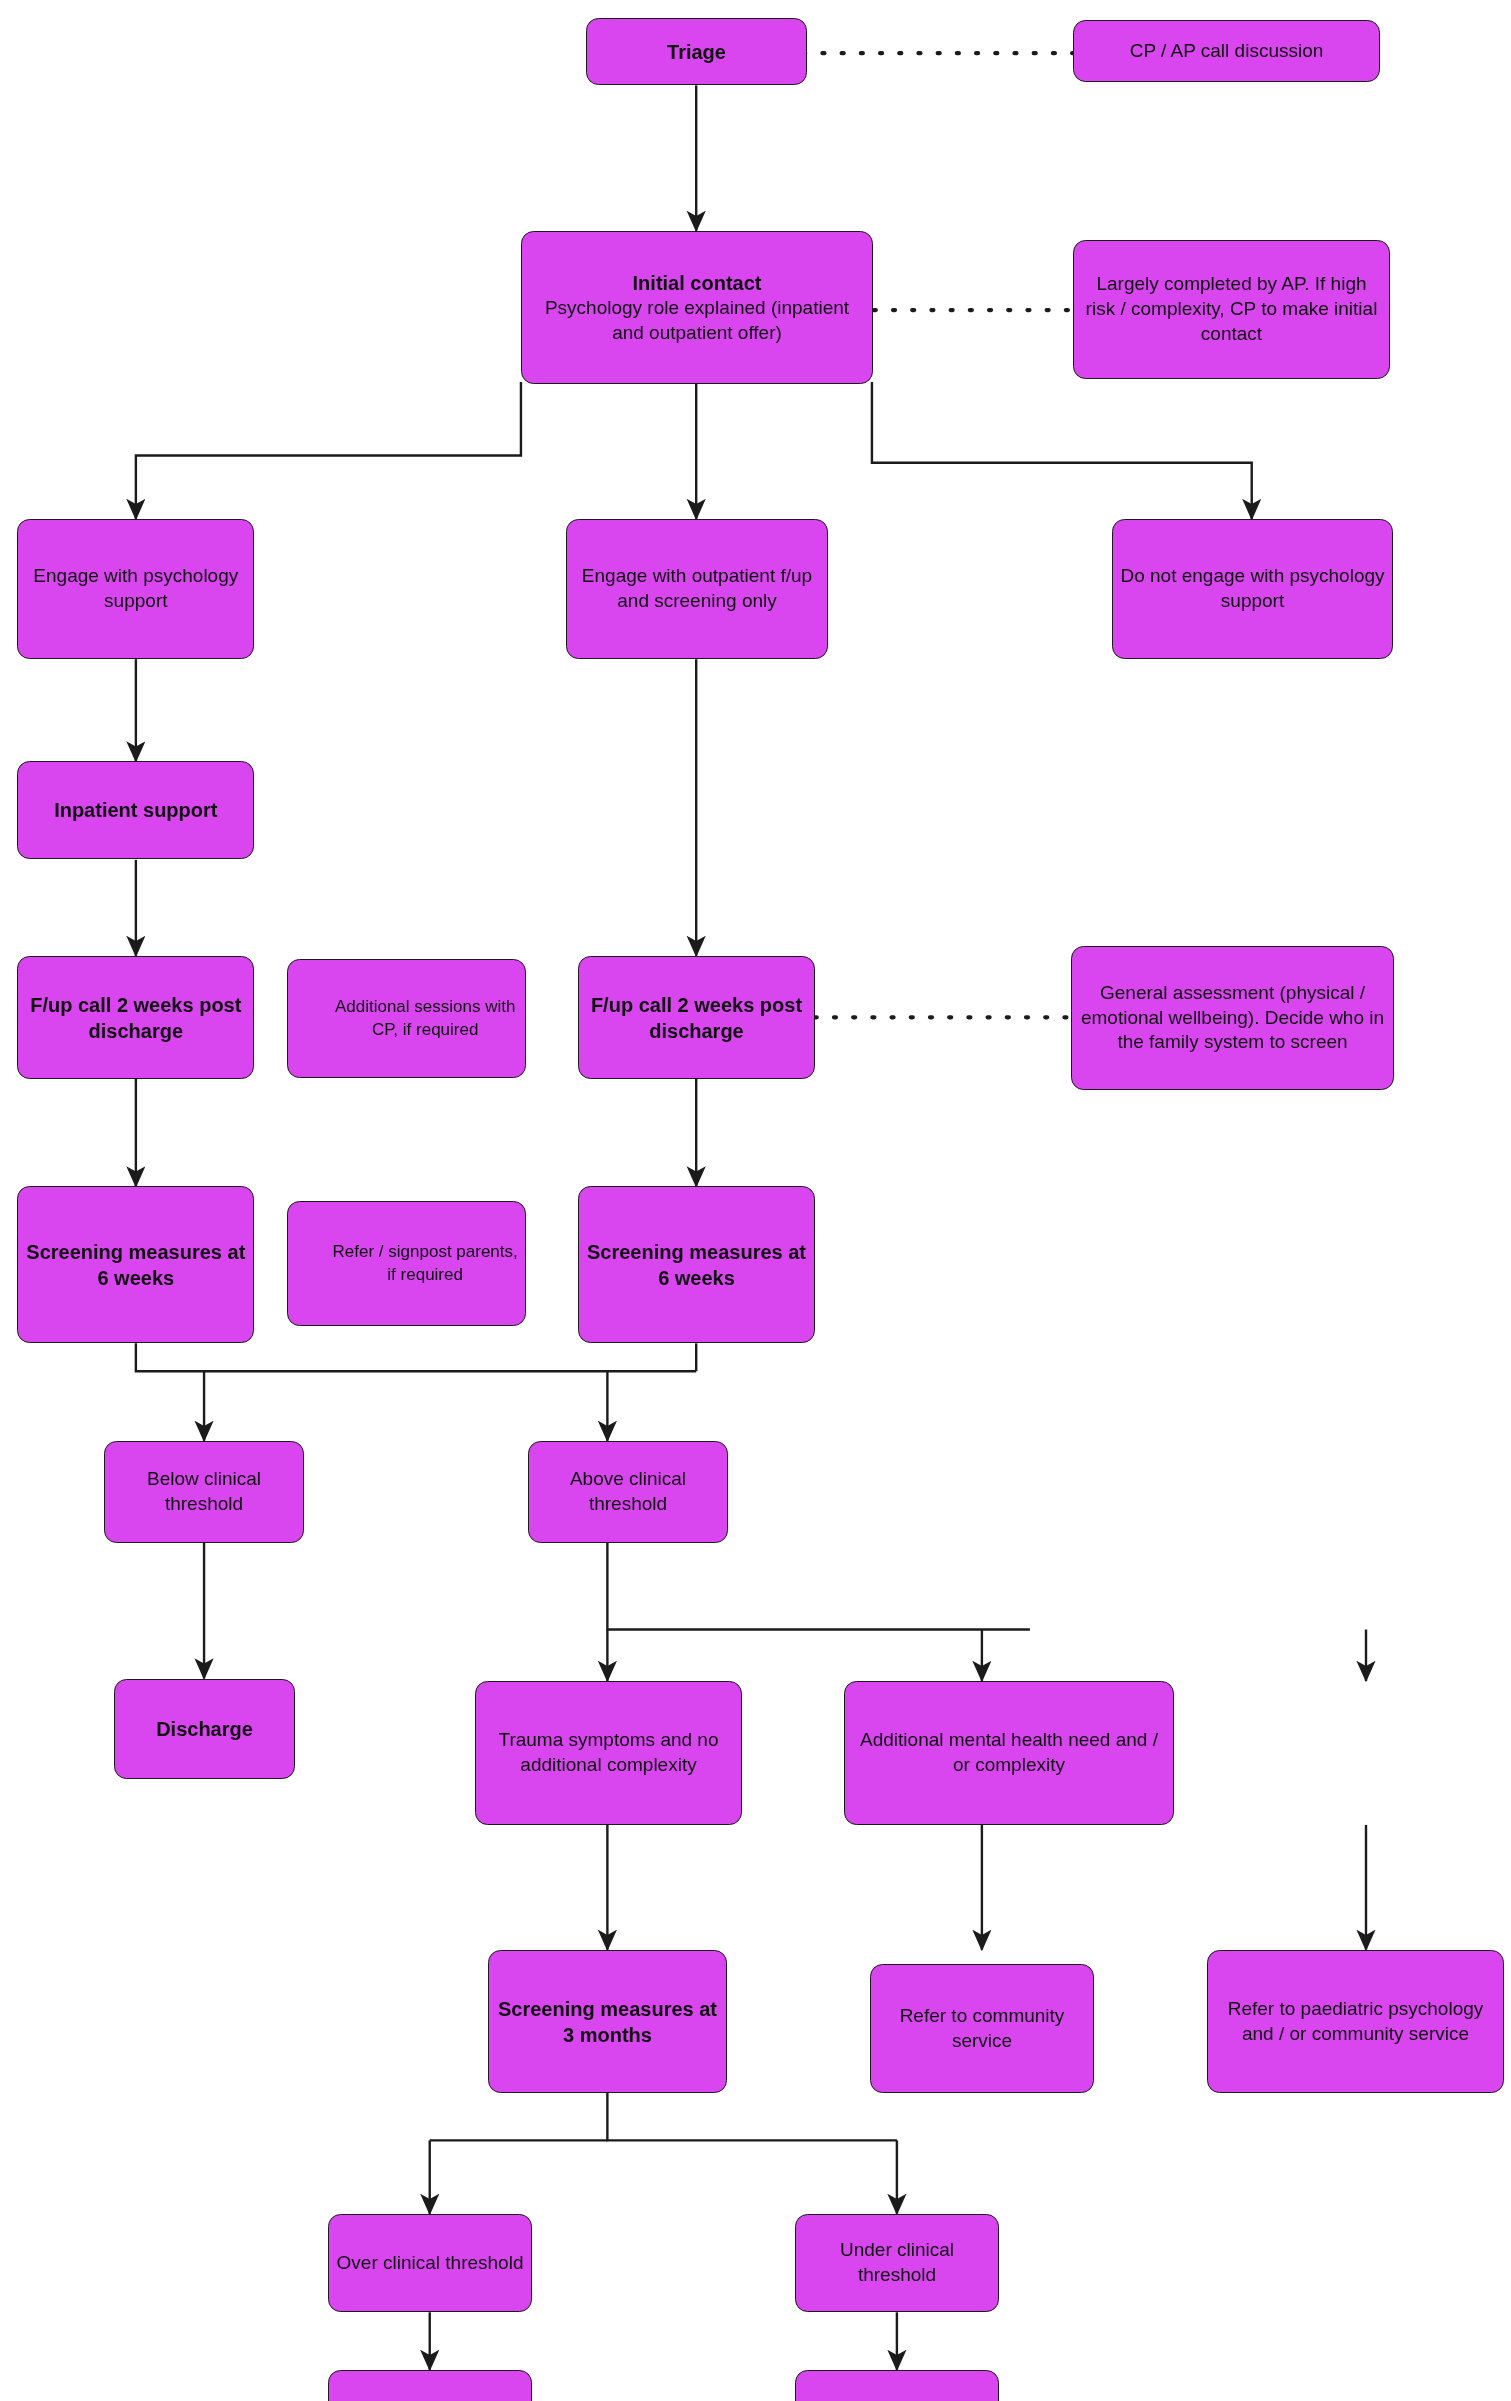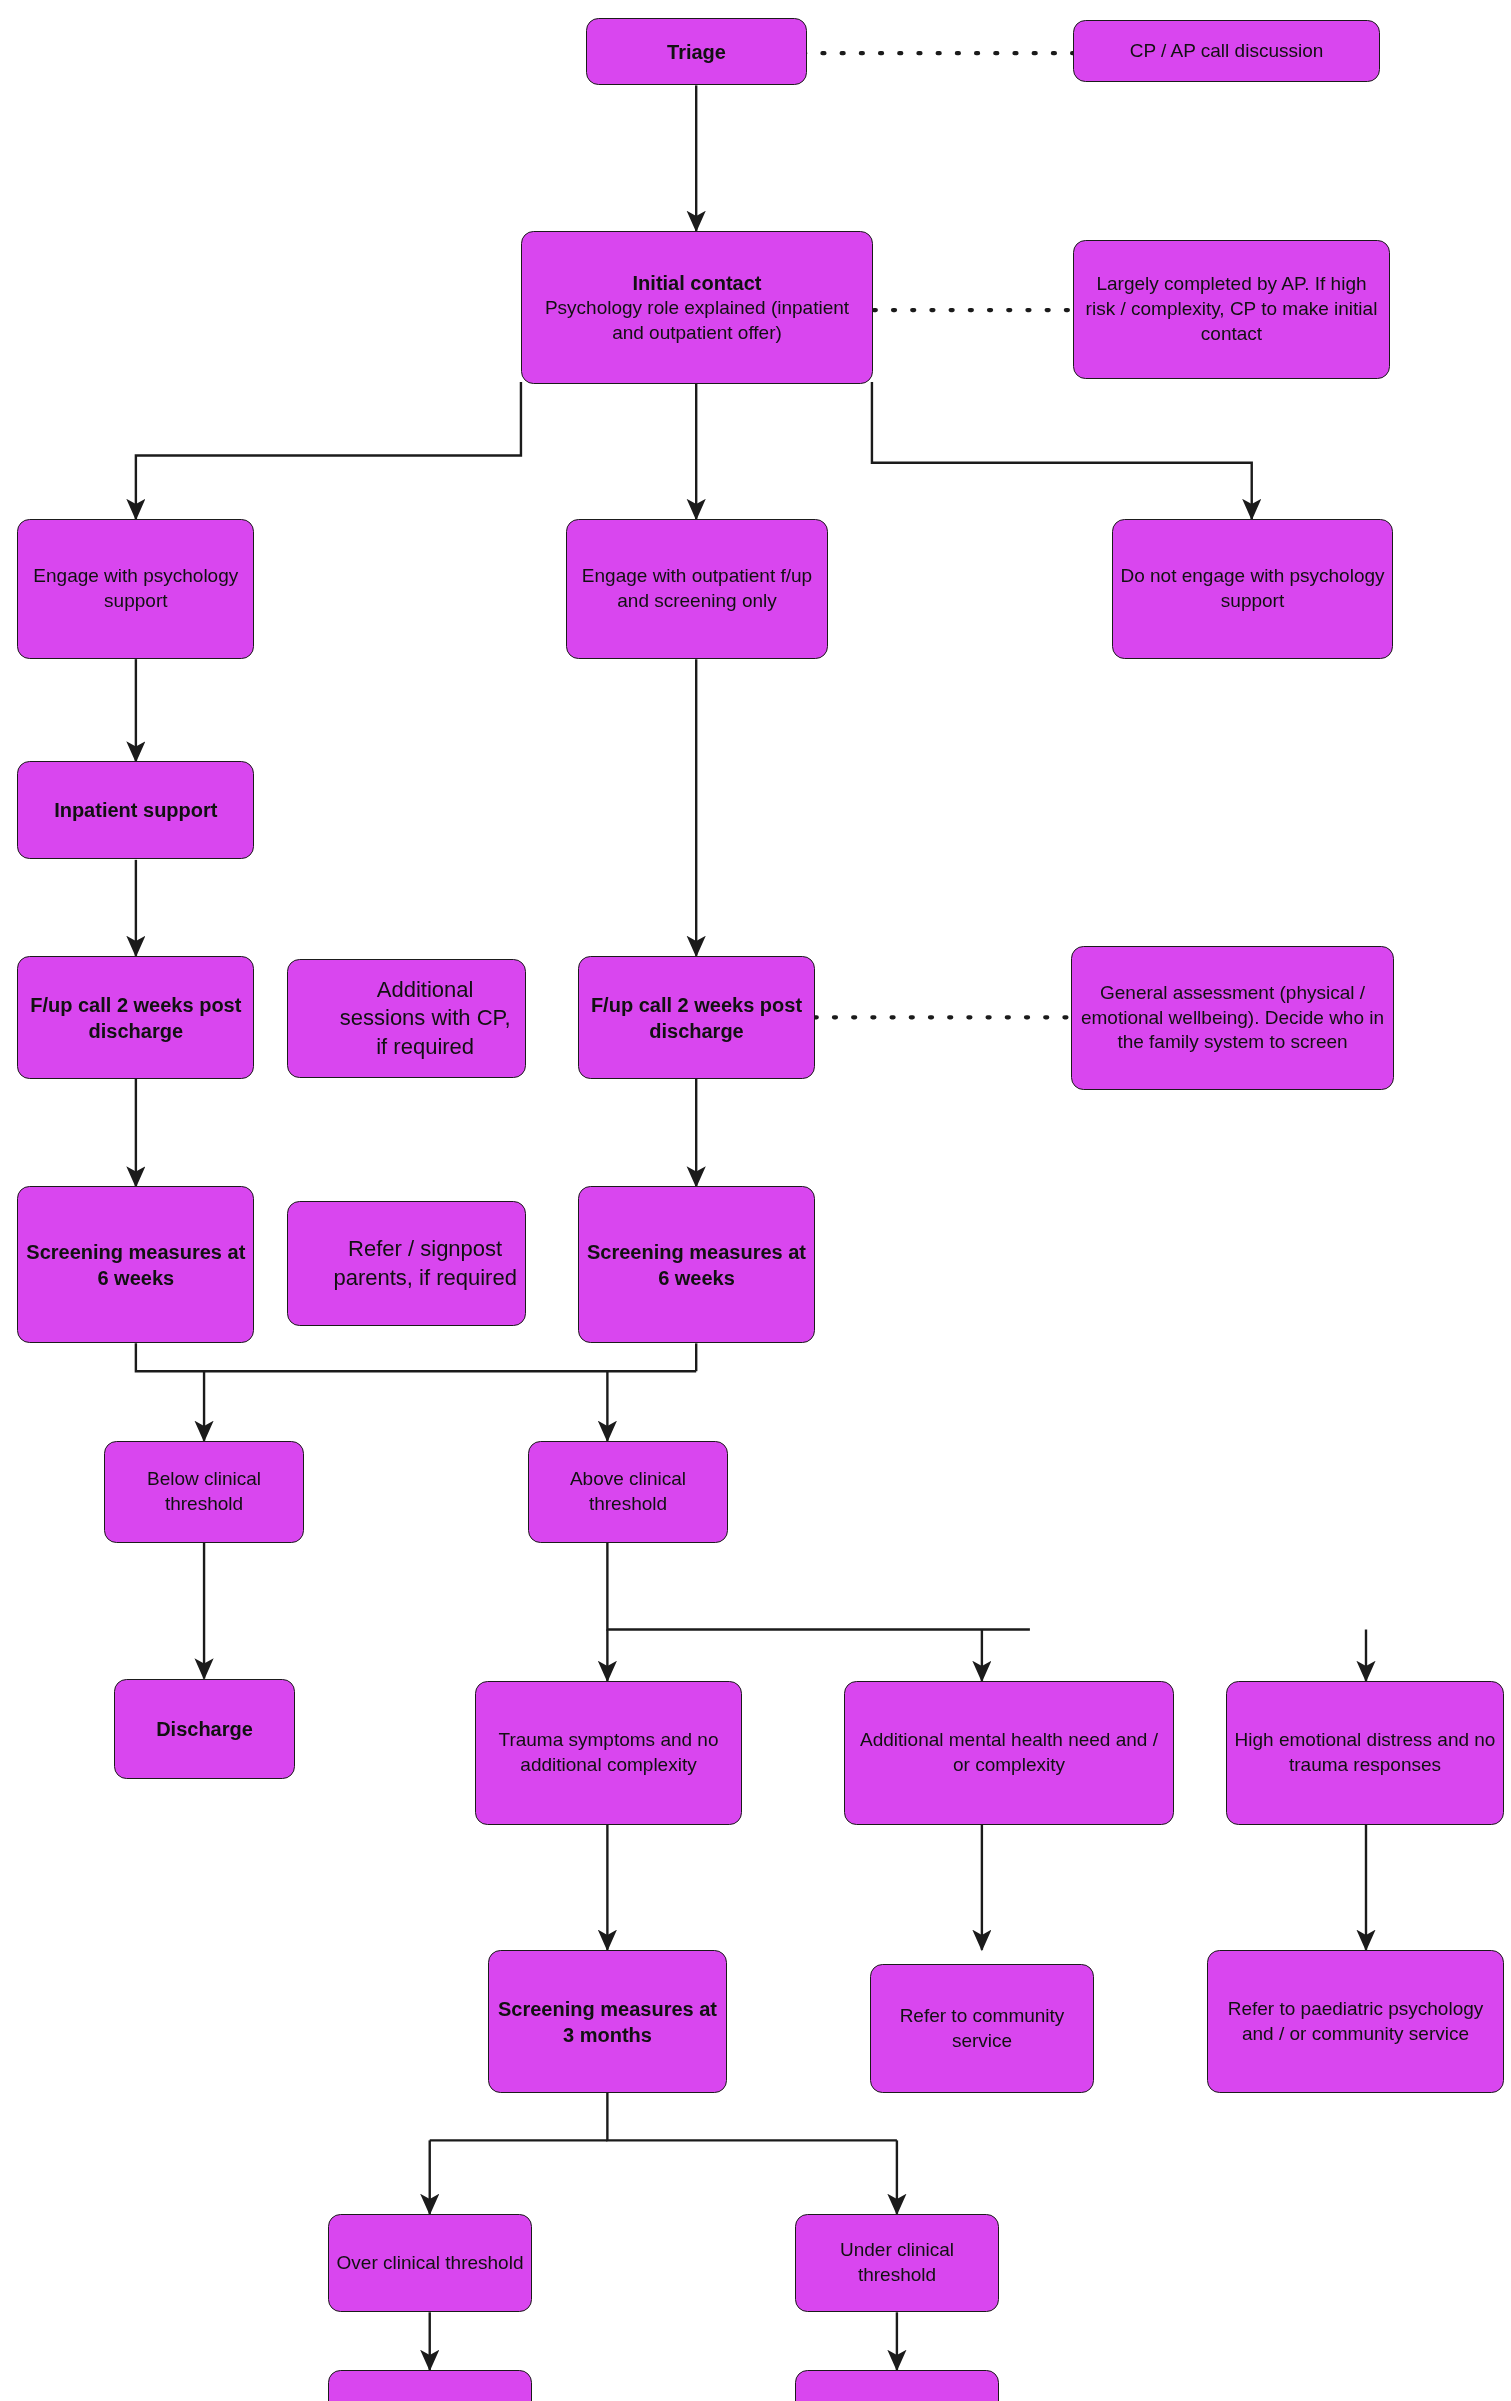--- a/index.html
+++ b/index.html
@@ -18,21 +18,21 @@
     text-align:center;
     color:#111111;
     line-height:1.30;
     padding:2.9px 6.7px;
     z-index:2;
   }
   .node .txt{white-space:pre-line;display:block;width:100%;}
   .bold{font-weight:bold;}
   .f40{font-size:19px;}
   .f42{font-size:20px;}
-  .f36{font-size:22px;padding-left:44px;}
+  .f36{font-size:17px;padding-left:44px;}
   .note{border-width:1.4px;border-radius:12.5px;}
   .t1{font-weight:bold;display:block;}
   .t2{display:block;font-weight:normal;}
 </style>
 </head>
 <body>
 
 <div id="canvas">
 
   <svg id="wires" viewBox="0 0 3147 5201" xmlns="http://www.w3.org/2000/svg">
@@ -170,23 +170,20 @@
   </div>
 
   <div class="node f42" style="left:114px;top:1679px;width:181px;height:100px;">
     <span class="txt bold">Discharge</span>
   </div>
 
   <div class="node f40" style="left:844px;top:1681px;width:330px;height:144px;">
     <span class="txt">Additional mental health need and / or complexity</span>
   </div>
 
-  <div class="node f40" style="left:1226px;top:1681px;width:278px;height:144px;">
-    <span class="txt">High emotional distress and no trauma responses</span>
-  </div>
 
   <div class="node f42" style="left:488px;top:1950px;width:239px;height:143px;">
     <span class="txt bold">Screening measures at 3 months</span>
   </div>
 
   <div class="node f40" style="left:870px;top:1964px;width:224px;height:129px;">
     <span class="txt">Refer to community service</span>
   </div>
 
   <div class="node f40" style="left:1207px;top:1950px;width:297px;height:143px;">

